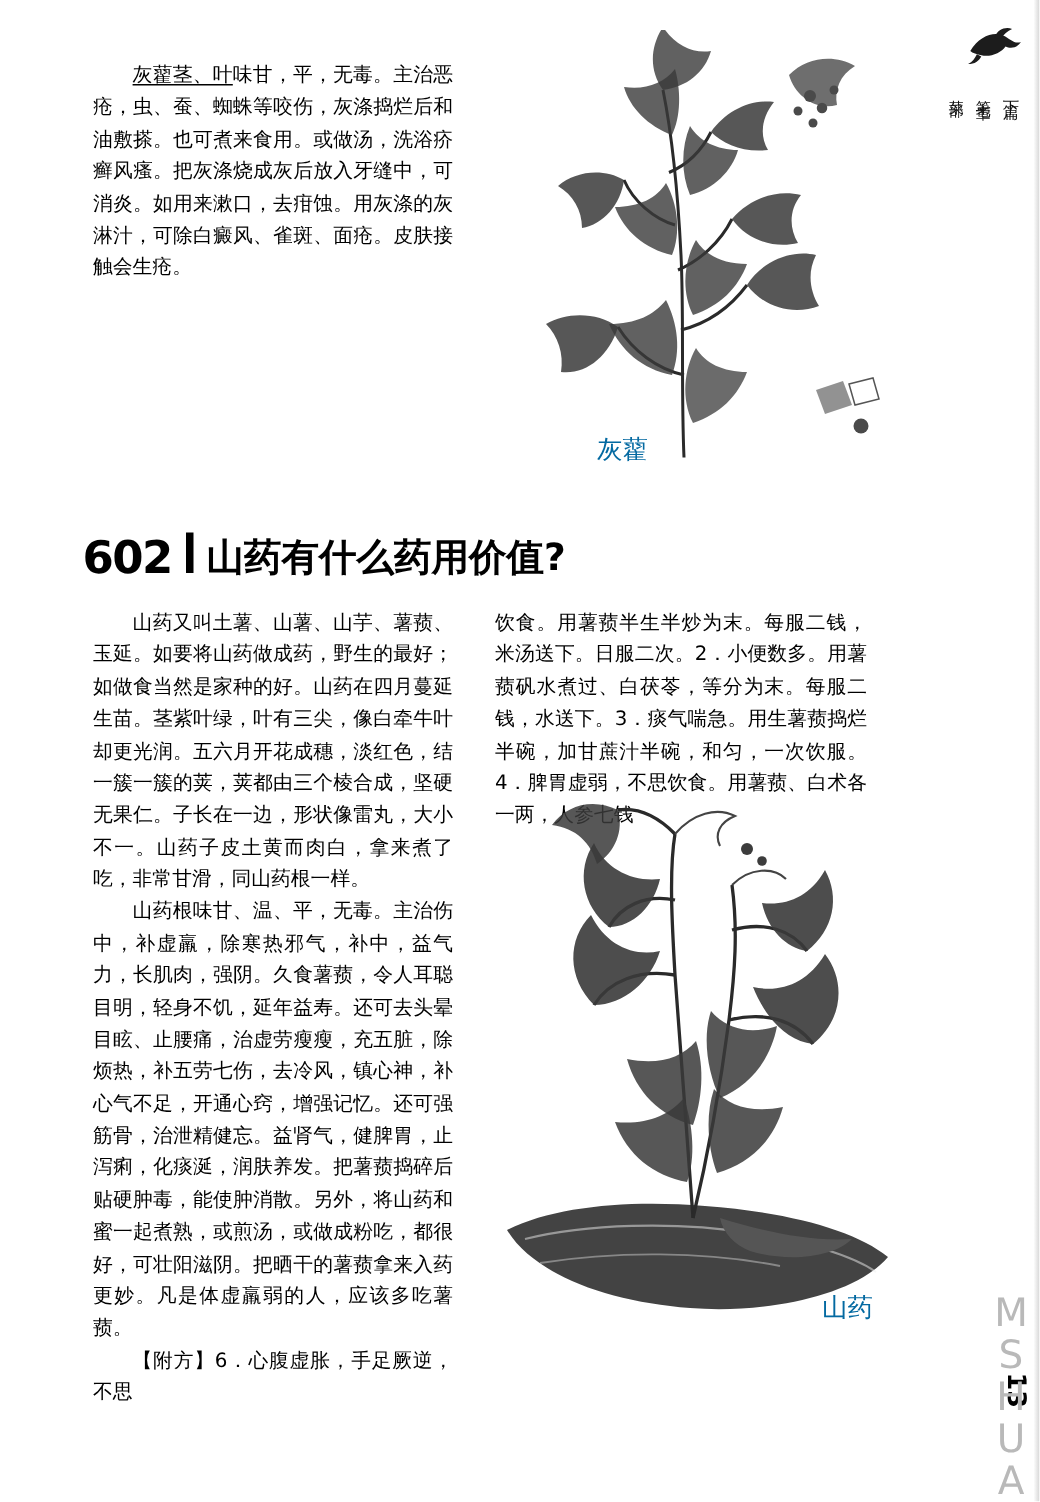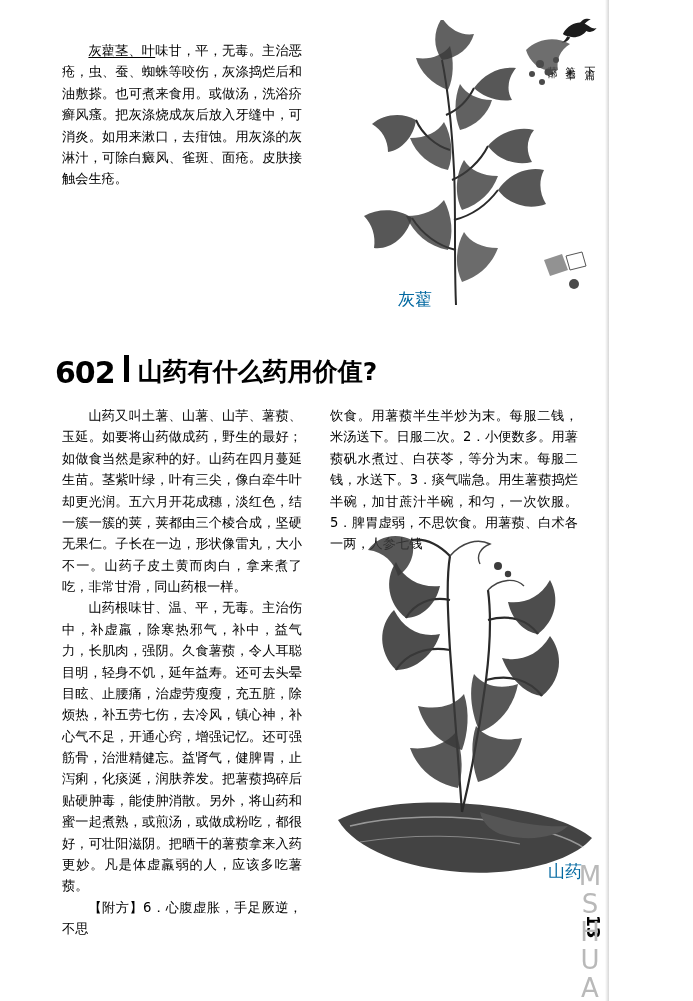--- a/index.html
+++ b/index.html
@@ -11,21 +11,21 @@
     height: 1001px;
     background: #ffffff;
     font-family: "DejaVu Sans", sans-serif;
     color: #000;
     overflow: hidden;
     position: relative;
   }
 
   .page {
     position: relative;
-    width: 609px;
+    width: 693px;
     height: 1001px;
     box-sizing: border-box;
   }
 
   
   .side-header {
     position: absolute;
     right: 8px;
     top: 18px;
     width: 46px;
@@ -248,21 +248,21 @@
     <span class="sec-name">山药有什么药用价值?</span>
   </div>
 
   <div class="body-left col-text">
     <p class="indent" style="margin:0;">山药又叫土薯、山薯、山芋、薯蓣、玉延。如要将山药做成药，野生的最好；如做食当然是家种的好。山药在四月蔓延生苗。茎紫叶绿，叶有三尖，像白牵牛叶却更光润。五六月开花成穗，淡红色，结一簇一簇的荚，荚都由三个棱合成，坚硬无果仁。子长在一边，形状像雷丸，大小不一。山药子皮土黄而肉白，拿来煮了吃，非常甘滑，同山药根一样。</p>
     <p class="indent" style="margin:0;">山药根味甘、温、平，无毒。主治伤中，补虚羸，除寒热邪气，补中，益气力，长肌肉，强阴。久食薯蓣，令人耳聪目明，轻身不饥，延年益寿。还可去头晕目眩、止腰痛，治虚劳瘦瘦，充五脏，除烦热，补五劳七伤，去冷风，镇心神，补心气不足，开通心窍，增强记忆。还可强筋骨，治泄精健忘。益肾气，健脾胃，止泻痢，化痰涎，润肤养发。把薯蓣捣碎后贴硬肿毒，能使肿消散。另外，将山药和蜜一起煮熟，或煎汤，或做成粉吃，都很好，可壮阳滋阴。把晒干的薯蓣拿来入药更妙。凡是体虚羸弱的人，应该多吃薯蓣。</p>
     <p class="indent" style="margin:0;">【附方】6．心腹虚胀，手足厥逆，不思</p>
   </div>
 
   <div class="body-right col-text">
-    <p style="margin:0;">饮食。用薯蓣半生半炒为末。每服二钱，米汤送下。日服二次。2．小便数多。用薯蓣矾水煮过、白茯苓，等分为末。每服二钱，水送下。3．痰气喘急。用生薯蓣捣烂半碗，加甘蔗汁半碗，和匀，一次饮服。5．脾胃虚弱，不思饮食。用薯蓣、白术各一两，人参七钱</p>
+    <p style="margin:0;">饮食。用薯蓣半生半炒为末。每服二钱，米汤送下。日服二次。2．小便数多。用薯蓣矾水煮过、白茯苓，等分为末。每服二钱，水送下。3．痰气喘急。用生薯蓣捣烂半碗，加甘蔗汁半碗，和匀，一次饮服。4．脾胃虚弱，不思饮食。用薯蓣、白术各一两，人参七钱</p>
   </div>
 
   <div class="fig-bottom">
     <svg viewBox="0 0 275 380" width="275" height="380">
 
       <g>
         <path d="M8 300 C40 284 90 280 140 284 C195 288 240 300 262 318 C240 344 180 356 130 352 C76 348 26 330 8 300z" fill="#2f2f2f" opacity=".9"></path>
         <path d="M20 306 C60 296 120 294 170 302 C210 308 240 318 254 328" stroke="#eee" stroke-width="1.4" fill="none" opacity=".5"></path>
         <path d="M30 322 C80 314 140 314 190 324" stroke="#eee" stroke-width="1.2" fill="none" opacity=".4"></path>
 

